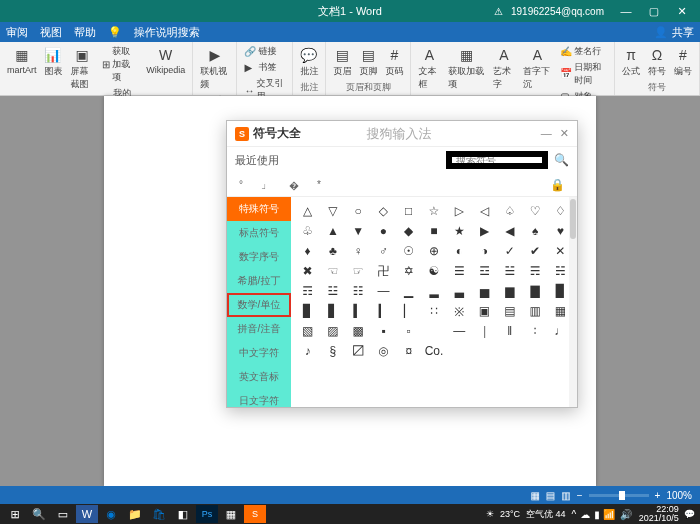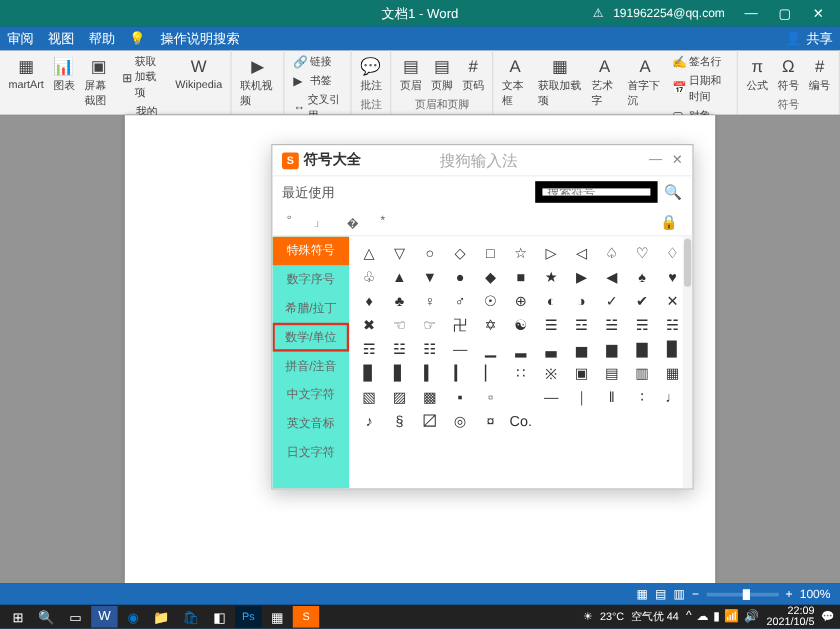--- a/index.html
+++ b/index.html
@@ -271,20 +271,21 @@
   <div class="dlg-recent-row">
     <span>°</span>
     <span>」</span>
     <span>�</span>
     <span>*</span>
     <span class="lock">🔒</span>
   </div>
   <div class="dlg-body">
     <div class="dlg-sidebar" id="cat-sidebar">
         <div class="dlg-cat active">特殊符号</div>
+        <div class="dlg-cat">标点符号</div>
         <div class="dlg-cat">数字序号</div>
         <div class="dlg-cat">希腊/拉丁</div>
         <div class="dlg-cat highlighted">数学/单位</div>
         <div class="dlg-cat">拼音/注音</div>
         <div class="dlg-cat">中文字符</div>
         <div class="dlg-cat">英文音标</div>
         <div class="dlg-cat">日文字符</div>
       </div>
     <div class="dlg-grid-wrap">
       <div class="dlg-grid" id="sym-grid">

